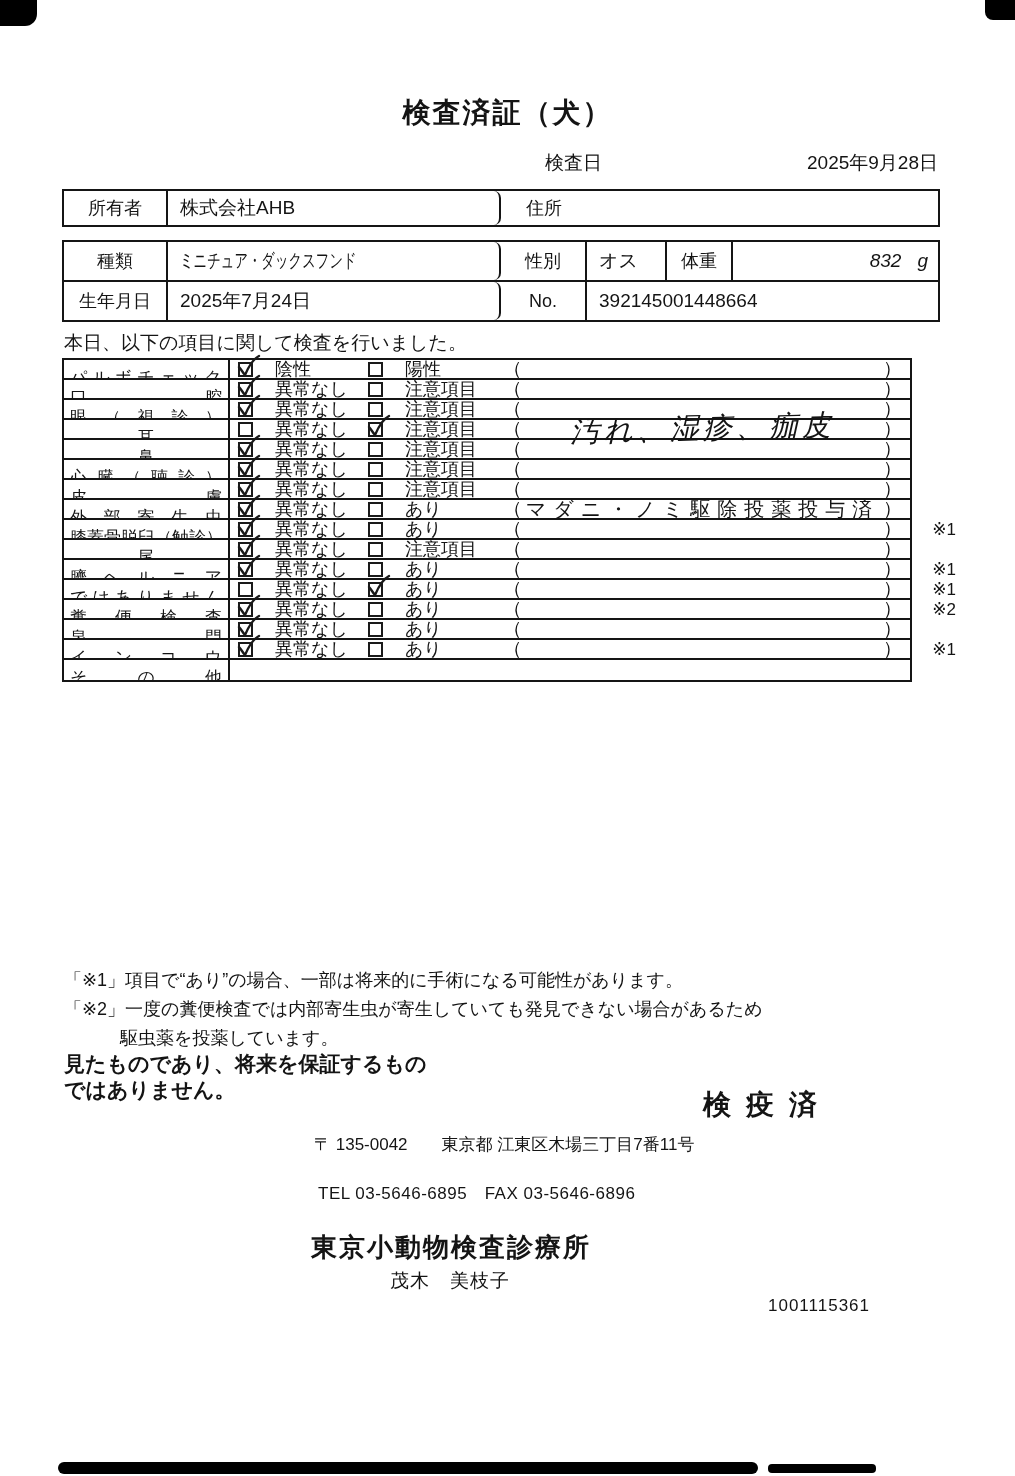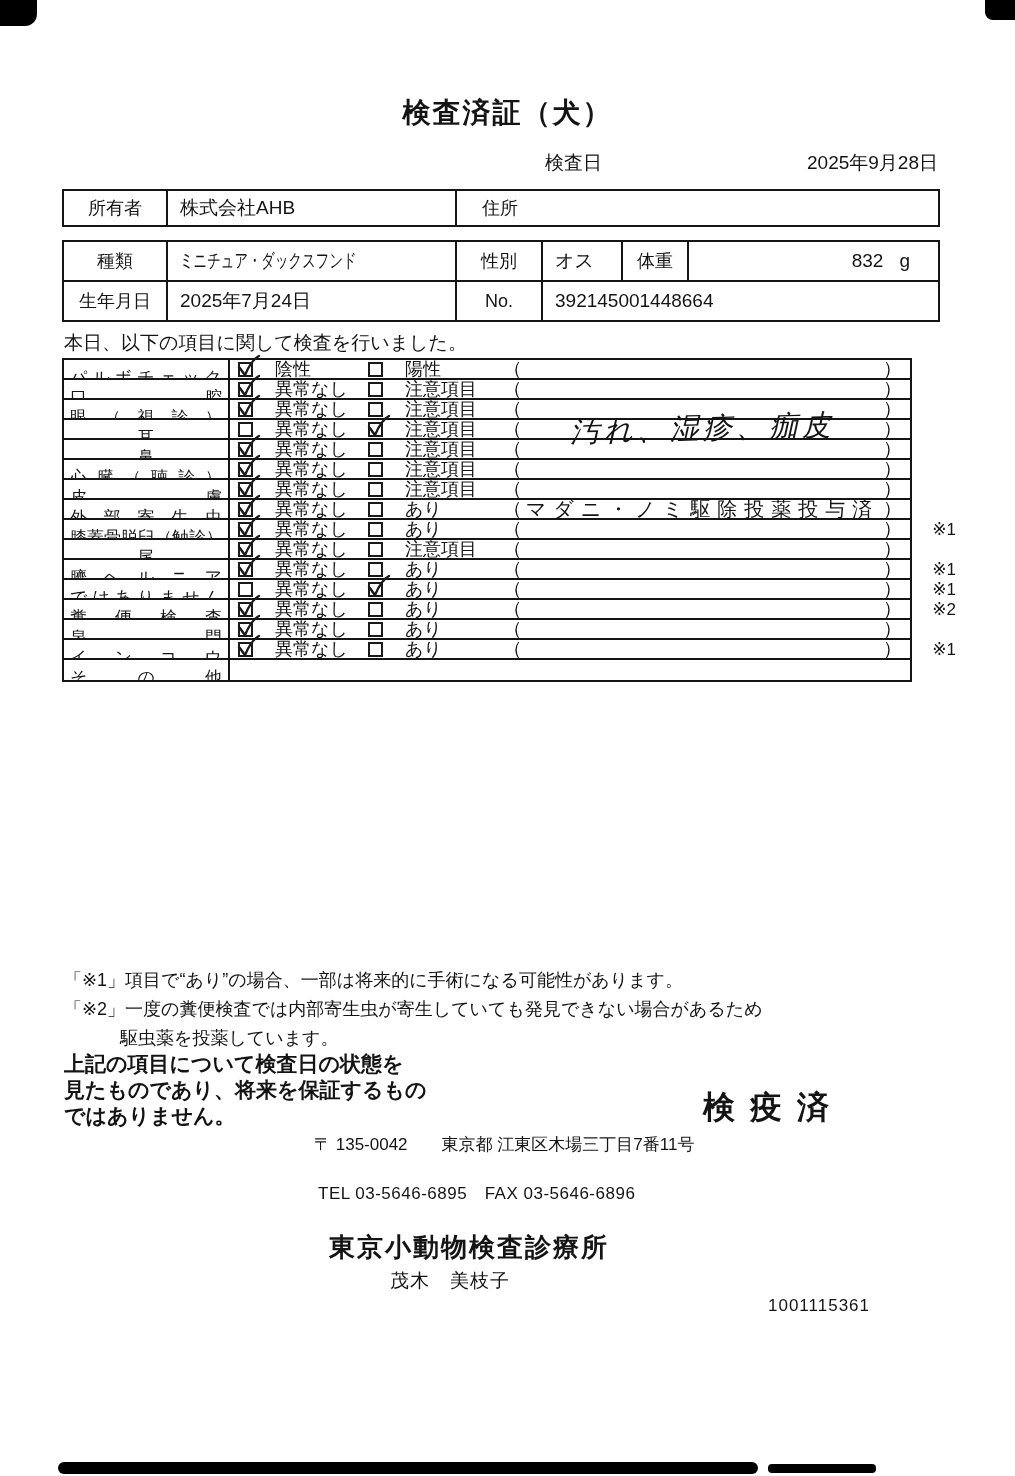--- a/index.html
+++ b/index.html
@@ -20,27 +20,27 @@
   .date-value { position:absolute; right:77px; top:150px; font-size:19px; }
 
   .box { position:absolute; border:2px solid #151515; display:flex; background:#fff; }
   .cell { border-right:2px solid #151515; display:flex; align-items:center; font-size:19px; }
   .cell:last-child { border-right:none; }
   .cell.lab { justify-content:center; font-size:18px; }
   .cell.val { padding-left:12px; }
   .condensed { transform:scaleX(0.7); transform-origin:left center; white-space:nowrap; }
 
   .owner-box { left:62px; top:189px; width:878px; height:38px; }
-  .w-lab1 { width:104px; } .w-val1 { width:289px; } .w-lab2 { width:86px; } .w-val2 { flex:1; }
+  .w-lab1 { width:104px; } .w-val1 { width:333px;border-radius:7px; } .w-lab2 { width:86px; } .w-val2 { flex:1; }
 
   .pet-box { left:62px; top:240px; width:878px; height:82px; flex-direction:column; }
   .pet-row { display:flex; flex:1; }
   .pet-row.first { border-bottom:2px solid #151515; }
   .w-sex { width:80px; } .w-wlab { width:66px; }
-  .weight-cell { flex:1; display:flex; justify-content:flex-end; align-items:center; padding-right:28px; }
+  .weight-cell { flex:1; display:flex; justify-content:flex-end; align-items:center; padding-right:10px;font-style:italic; }
   .weight-cell .unit { margin-left:16px; }
 
   .statement { position:absolute; left:64px; top:330px; font-size:19px;text-align:right; }
 
   
   .itable { position:absolute; left:62px; top:358px; width:850px; border:2px solid #151515; background:#fff; }
   .irow { position:relative; display:flex; height:20px; border-bottom:2px solid #151515;justify-content:flex-end; }
   .irow:last-child { border-bottom:none; }
   .icell-item { width:166px; border-right:2px solid #151515; padding:0 6px; line-height:35px; font-size:17px; overflow:hidden; }
   .item-text { display:block; text-align:justify; text-align-last:justify; white-space:nowrap; }
@@ -53,25 +53,25 @@
   .paren-group { position:absolute; left:273px; right:8px; top:0; bottom:0; display:none; align-items:center; justify-content:space-between; font-size:19px; }
   .paren-text { flex:1; text-align:center; font-size:20px; letter-spacing:7px; white-space:nowrap; }
   .paren-text.handwritten { font-family:"DejaVu Serif","Liberation Serif",serif; font-style:italic; font-size:29px; letter-spacing:4px; transform:rotate(-1.5deg); }
   .row-mark { position:absolute; right:-46px; top:50%; transform:translateY(-50%); font-size:17px; white-space:nowrap; display:none; }
 
   .notes { position:absolute; left:64px; top:966px; font-size:18px; line-height:29px; }
   .note-indent { padding-left:56px; }
 
   .disclaimer { position:absolute; left:64px; top:1051px; font-size:21px; font-weight:bold; line-height:26px; }
 
-  .stamp { position:absolute; left:703px; top:1086px; font-size:32px; font-weight:bold; letter-spacing:15px; white-space:nowrap; }
+  .stamp { position:absolute; left:703px; top:1086px; font-size:28px; font-weight:bold; letter-spacing:15px; white-space:nowrap; }
 
   .addr { position:absolute; left:314px; top:1133px; font-size:17px; white-space:pre; }
   .tel  { position:absolute; left:318px; top:1182px; font-size:17px; white-space:pre; letter-spacing:0.5px; }
-  .clinic { position:absolute; left:329px; top:1230px; font-size:26px; font-weight:600; letter-spacing:2px; }
+  .clinic { position:absolute; left:311px; top:1230px; font-size:26px; font-weight:600; letter-spacing:2px; }
   .vet { position:absolute; left:390px; top:1268px; font-size:19px; letter-spacing:1px; white-space:pre; }
   .serial { position:absolute; left:768px; top:1296px; font-size:17px; letter-spacing:1px; }
 </style>
 </head>
 <body>
 
 <div class="page">
 
   <div class="artifact a-tl"></div>
   <div class="artifact a-tr"></div>
@@ -532,21 +532,20 @@
     </div>
     </div>
 
   <div class="notes">
     <div>「※1」項目で“あり”の場合、一部は将来的に手術になる可能性があります。</div>
     <div>「※2」一度の糞便検査では内部寄生虫が寄生していても発見できない場合があるため</div>
     <div class="note-indent">駆虫薬を投薬しています。</div>
   </div>
 
   <div class="disclaimer">
-    <div>上記の項目について検査日の状態を</div>
     <div>見たものであり、将来を保証するもの</div>
     <div>ではありません。</div>
   </div>
 
   <div class="stamp">検疫済</div>
 
   <div class="addr">〒 135-0042　　東京都 江東区木場三丁目7番11号</div>
   <div class="tel">TEL 03-5646-6895　FAX 03-5646-6896</div>
   <div class="clinic">東京小動物検査診療所</div>
   <div class="vet">茂木　美枝子</div>

